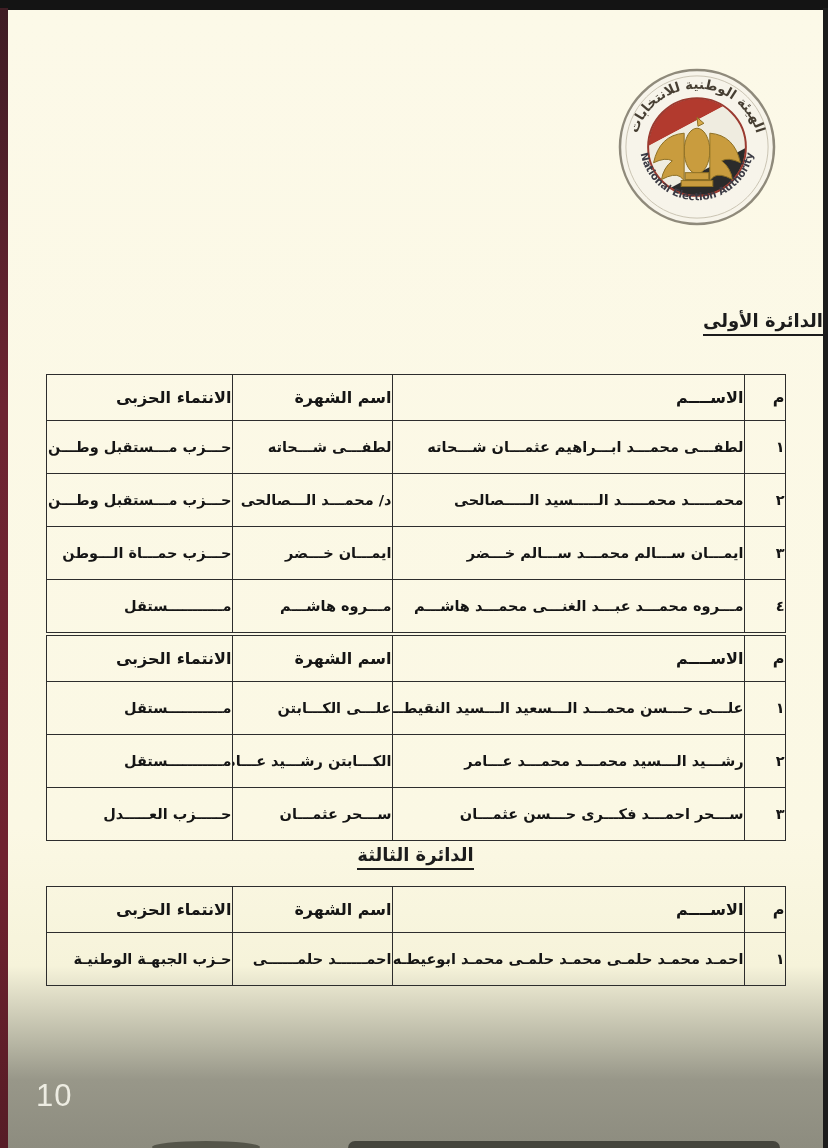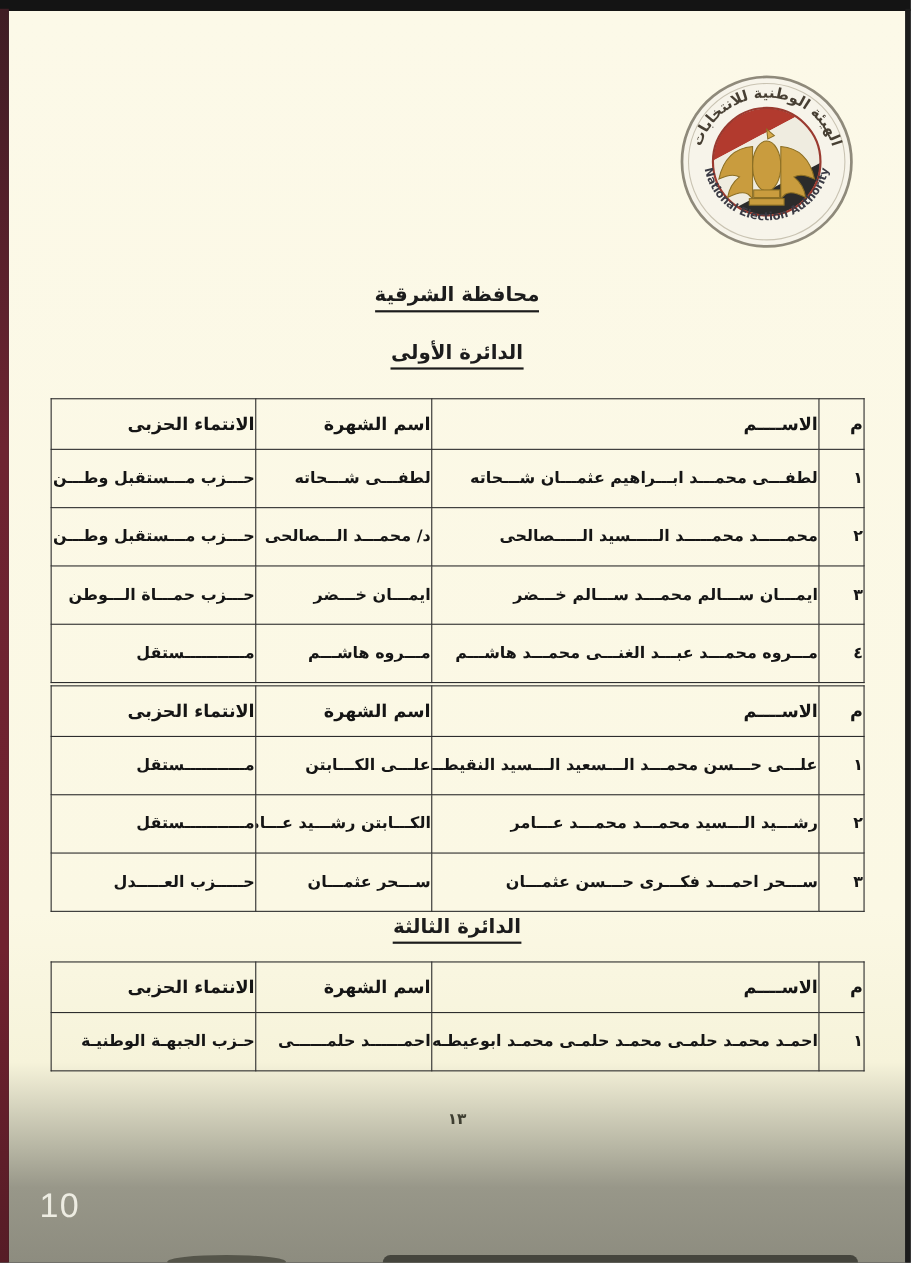--- a/index.html
+++ b/index.html
@@ -21,21 +21,21 @@
   .logo { position:absolute; top:58px; left:610px; width:158px; height:158px; direction:ltr; }
 
   
   .gov-title { position:absolute; top:248px; right:0; left:0; text-align:center; }
   .gov-title span, .district-title span {
       display:inline-block; font-weight:bold; font-size:18px; color:#1c1c1c;
       border-bottom:2px solid #1c1c1c; padding-bottom:3px; }
 
   .content { position:absolute; top:300px; right:0; left:0; }
   .district-title { text-align:center; margin-bottom:16px; }
-  .section:first-child .district-title { margin-bottom:26px; }
+  .section:first-child .district-title { margin-bottom:38px;text-align:right; }
   .section + .section .district-title { margin-top:3px; }
 
   
   table.candidates { width:739px; margin:0 auto 2px auto; border-collapse:collapse; table-layout:fixed;
                      background:transparent; }
   table.candidates th, table.candidates td {
       border:1.6px solid #2d2d2d; color:#151515; font-weight:bold;
       text-align:right; vertical-align:middle; overflow:hidden; white-space:nowrap; }
   table.candidates th { height:46px; font-size:16px; }
   table.candidates td { height:53px; font-size:14.5px; }
@@ -96,23 +96,20 @@
         </g>
         <text font-size="13.5" font-weight="bold" fill="#473f33" font-family="DejaVu Sans, sans-serif">
           <textPath href="#arcTop" startOffset="50%" text-anchor="middle">الهيئة الوطنية للانتخابات</textPath>
         </text>
         <text font-size="10.5" font-weight="bold" fill="#3a3a44" font-family="DejaVu Sans, sans-serif">
           <textPath href="#arcBottom" startOffset="50%" text-anchor="middle">National Election Authority</textPath>
         </text>
       </svg>
     </div>
 
-    <div class="gov-title">
-      <span>محافظة الشرقية</span>
-    </div>
 
     <div class="content" id="sections">
   <div class="section">
     <div class="district-title">
       <span class="district-title-text">الدائرة الأولى</span>
     </div>
     <table class="candidates">
       <colgroup>
         <col class="c-serial">
               <col class="c-name">
@@ -217,21 +214,20 @@
       <tbody>
               <tr>
                 <td class="cell-serial">١</td>
                 <td class="cell-name">احمـد محمـد حلمـى محمـد حلمـى محمـد ابوعيطـه</td>
                 <td class="cell-known">احمــــــد حلمــــــى</td>
                 <td class="cell-party">حـزب الجبهـة الوطنيـة</td>
               </tr>
             </tbody>
     </table>
   </div>
-<div class="page-number">١٣</div>
       </div>
 
   </div>
 
   <div class="viewer-page-label">10</div>
   <div class="next-page-shadow"></div>
   <div class="next-page-edge"></div>
 
 </div>
 

